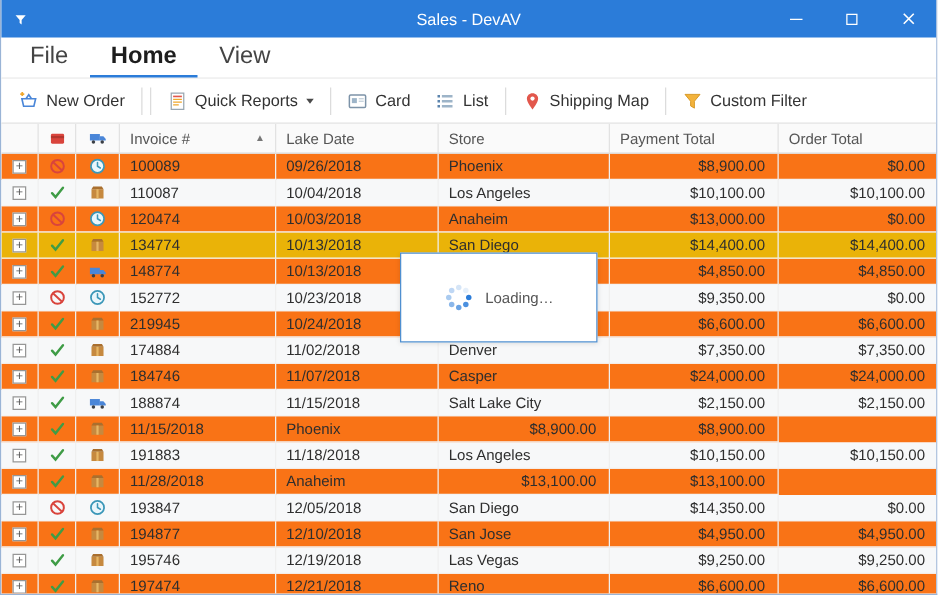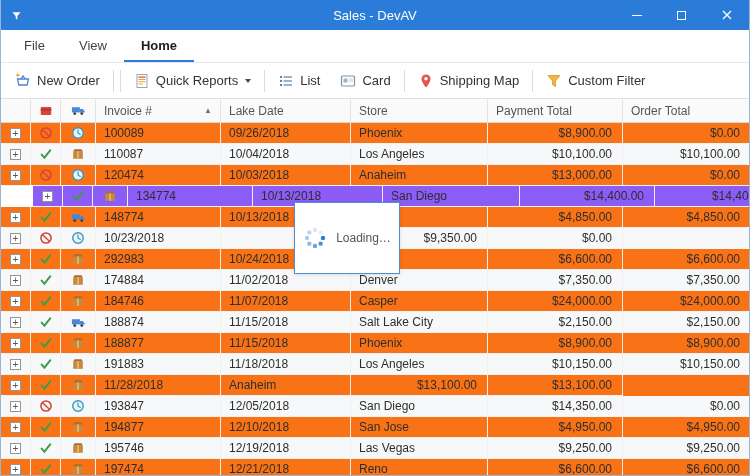--- a/index.html
+++ b/index.html
@@ -15,21 +15,21 @@
   .title { position:absolute; left:0; right:0; text-align:center; color:#fff;
            font-size:13px; pointer-events:none; }
   .win-controls { margin-left:auto; display:flex; height:100%; position:relative; }
   .win-btn { width:45px; height:100%; display:flex; align-items:center; justify-content:center; cursor:pointer; }
   .min-glyph { width:10px; height:1px; background:#fff; display:block; }
   .max-glyph { width:9px; height:9px; border:1px solid #fff; display:block; }
 
   
   .ribbon-tabs { height:33px; flex:0 0 33px; display:flex; align-items:stretch;
                  padding-left:6px; border-bottom:1px solid #e8e8e8; background:#fff; }
-  .rtab { padding:0 17px; display:flex; align-items:center; font-size:13px; color:#444;
+  .rtab { padding:0 17px; display:flex; align-items:center; font-size:19px; color:#444;
           cursor:pointer; border-bottom:2px solid transparent; }
   .rtab.active { color:#1d1d1d; font-weight:bold; border-bottom:2px solid #2b7cd9; }
 
   
   .toolbar { height:36px; flex:0 0 36px; display:flex; align-items:center;
              padding:0 4px; background:#fff; border-bottom:1px solid #e1e1e1; }
   .tb-item { display:flex; align-items:center; gap:6px; padding:0 10px; height:28px;
              background:none; border:none; font-family:inherit; font-size:13px; color:#333;
              cursor:pointer; white-space:nowrap; }
   .tb-sep { width:1px; height:22px; background:#dcdcdc; margin:0 3px; flex:0 0 1px; }
@@ -42,38 +42,38 @@
       grid-template-columns:30px 30px 35px 125px 130px 137px 135px 128px; }
   .grid-header { height:24px; flex:0 0 24px; background:#fafafa; border-bottom:1px solid #d8d8d8;
                  font-size:12px; color:#555; }
   .gh { display:flex; align-items:center; padding:0 8px; border-right:1px solid #e2e2e2;
         overflow:hidden; white-space:nowrap; }
   .gh.center { justify-content:center; padding:0; }
   .sort { font-size:8px; color:#777; margin-left:auto; padding-left:4px; }
   .grid-body { flex:1 1 auto; overflow:hidden; }
   .grid-row { height:21px; font-size:12px; color:#2e2e2e; background:#f97316; cursor:default; }
   .grid-row:nth-child(even) { background:#f7f8f9; }
-  .grid-row.selected { background:#8b5cf6;margin-left:32px; }
+  .grid-row.selected { background:#eab308; }
   .gc { display:flex; align-items:center; padding:0 8px; border-right:1px solid #efefef;
         border-bottom:1px solid #f3f3f3; overflow:hidden; white-space:nowrap; }
   .gc.center { justify-content:center; padding:0; }
   .gc.money { justify-content:flex-end; padding-right:10px; }
   .expand { width:11px; height:11px; border:1px solid #969696; background:#fff; position:relative;
             display:inline-block; cursor:pointer; }
   .expand::before { content:"+"; position:absolute; left:0; top:0; width:9px; height:9px;
                     line-height:9px; text-align:center; font-size:10px; color:#555; }
   .grid-row .i { display:none; }
   .grid-row.paid   .icon-check { display:inline; }
   .grid-row.unpaid .icon-no    { display:inline; }
   .grid-row.clock  .icon-clock { display:inline; }
   .grid-row.box    .icon-box   { display:inline; }
   .grid-row.truck  .icon-truck { display:inline; }
 
   
-  .loading-panel { position:absolute; left:293px; top:103px; width:106px; height:72px;
+  .loading-panel { position:absolute; left:319px; top:103px; width:158px; height:72px;
                    background:#fff; border:1px solid #4f8fd0; box-shadow:0 1px 4px rgba(0,0,0,.12);
                    display:flex; align-items:center; justify-content:center; gap:9px; z-index:5; }
   .spinner { animation:spin 1s steps(8) infinite; }
   @keyframes spin { to { transform:rotate(360deg); } }
   .loading-text { font-size:12px; color:#555; }
 </style>
 </head>
 <body>
 
 <div class="window">
@@ -95,22 +95,22 @@
       <div class="win-btn">
         <svg width="10" height="10" viewBox="0 0 10 10">
           <path d="M1 1l8 8M9 1l-8 8" stroke="#fff" stroke-width="1.3"></path>
         </svg>
       </div>
     </div>
   </div>
 
   <div class="ribbon-tabs">
     <div class="rtab">File</div>
+    <div class="rtab active">Home</div>
     <div class="rtab">View</div>
-    <div class="rtab active">Home</div>
   </div>
 
   <div class="toolbar">
     <button class="tb-item">
       <svg width="16" height="16" viewBox="0 0 16 16">
         <path d="M2.5 6h11l-1.4 6h-8.2z" fill="none" stroke="#4a86d8" stroke-width="1.3"></path>
         <path d="M5.8 6L8 2.8 10.2 6" fill="none" stroke="#4a86d8" stroke-width="1.3"></path>
         <path d="M1.2 2.2h3.2M2.8 0.6v3.2" stroke="#f0a72c" stroke-width="1.4"></path>
       </svg>
       <span>New Order</span>
@@ -124,37 +124,37 @@
         <rect x="4.5" y="6" width="7" height="1" fill="#f0a72c"></rect>
         <rect x="4.5" y="8.2" width="7" height="1" fill="#f0a72c"></rect>
         <rect x="4.5" y="10.4" width="4.5" height="1" fill="#f0a72c"></rect>
       </svg>
       <span>Quick Reports</span>
       <span class="caret"></span>
     </button>
     <span class="tb-sep"></span>
     <button class="tb-item">
       <svg width="16" height="16" viewBox="0 0 16 16">
+        <rect x="1.5" y="3" width="13" height="10" rx="1" fill="#fff" stroke="#7d93a8" stroke-width="1.2"></rect>
+        <rect x="3.5" y="5.5" width="4" height="4" fill="#9db4c8"></rect>
+        <rect x="9" y="5.5" width="4" height="1" fill="#c2cfd9"></rect>
+        <rect x="9" y="7.5" width="4" height="1" fill="#c2cfd9"></rect>
+      </svg>
+      <span>Card</span>
+    </button>
+    <button class="tb-item">
+      <svg width="16" height="16" viewBox="0 0 16 16">
         <rect x="2" y="3" width="2" height="2" fill="#5b84ad"></rect>
           <rect x="5.5" y="3" width="8.5" height="2" fill="#9db4c8"></rect>
         <rect x="2" y="7" width="2" height="2" fill="#5b84ad"></rect>
           <rect x="5.5" y="7" width="8.5" height="2" fill="#9db4c8"></rect>
         <rect x="2" y="11" width="2" height="2" fill="#5b84ad"></rect>
           <rect x="5.5" y="11" width="8.5" height="2" fill="#9db4c8"></rect>
       </svg>
       <span>List</span>
-    </button>
-    <button class="tb-item">
-      <svg width="16" height="16" viewBox="0 0 16 16">
-        <rect x="1.5" y="3" width="13" height="10" rx="1" fill="#fff" stroke="#7d93a8" stroke-width="1.2"></rect>
-        <rect x="3.5" y="5.5" width="4" height="4" fill="#9db4c8"></rect>
-        <rect x="9" y="5.5" width="4" height="1" fill="#c2cfd9"></rect>
-        <rect x="9" y="7.5" width="4" height="1" fill="#c2cfd9"></rect>
-      </svg>
-      <span>Card</span>
     </button>
     <span class="tb-sep"></span>
     <button class="tb-item">
       <svg width="16" height="16" viewBox="0 0 16 16">
         <path d="M8 1.5c-2.6 0-4.5 1.9-4.5 4.4C3.5 9 8 14.5 8 14.5s4.5-5.5 4.5-8.6C12.5 3.4 10.6 1.5 8 1.5z" fill="#e2574c"></path>
         <circle cx="8" cy="5.8" r="1.7" fill="#fff"></circle>
       </svg>
       <span>Shipping Map</span>
     </button>
     <span class="tb-sep"></span>
@@ -341,20 +341,21 @@
         <line x1="4.1" y1="4.3" x2="11.9" y2="11.7" stroke="#d9443c" stroke-width="1.8"></line>
       </svg>
     </div>
     <div class="gc center">
       <svg class="i icon-clock" width="14" height="14" viewBox="0 0 16 16">
         <circle cx="8" cy="8" r="6" fill="#eaf6fb" stroke="#3b97b8" stroke-width="1.6"></circle>
         <path d="M8 4.5V8l2.6 1.6" fill="none" stroke="#3b97b8" stroke-width="1.4" stroke-linecap="round"></path>
       </svg>
 
     </div>
+    <div class="gc cell-invoice">152772</div>
     <div class="gc cell-date">10/23/2018</div>
     <div class="gc cell-store"></div>
     <div class="gc money cell-order">$9,350.00</div>
     <div class="gc money cell-payment">$0.00</div>
   </div>
 
   <div class="grid-row paid box">
     <div class="gc center">
       <span class="expand"></span>
     </div>
@@ -366,21 +367,21 @@
     </div>
     <div class="gc center">
 
       <svg class="i icon-box" width="14" height="14" viewBox="0 0 16 16">
         <rect x="2.5" y="5" width="11" height="8.5" fill="#c6893f"></rect>
         <path d="M2.5 5L4 2.5h8L13.5 5z" fill="#a96f2e"></path>
         <rect x="7" y="5" width="2" height="8.5" fill="#e7b765"></rect>
       </svg>
 
     </div>
-    <div class="gc cell-invoice">292983</div>
+    <div class="gc cell-invoice">219945</div>
     <div class="gc cell-date">10/24/2018</div>
     <div class="gc cell-store"></div>
     <div class="gc money cell-order">$6,600.00</div>
     <div class="gc money cell-payment">$6,600.00</div>
   </div>
 
   <div class="grid-row paid box">
     <div class="gc center">
       <span class="expand"></span>
     </div>
@@ -470,21 +471,20 @@
     </div>
     <div class="gc center">
 
       <svg class="i icon-box" width="14" height="14" viewBox="0 0 16 16">
         <rect x="2.5" y="5" width="11" height="8.5" fill="#c6893f"></rect>
         <path d="M2.5 5L4 2.5h8L13.5 5z" fill="#a96f2e"></path>
         <rect x="7" y="5" width="2" height="8.5" fill="#e7b765"></rect>
       </svg>
 
     </div>
-    <div class="gc cell-invoice">188877</div>
     <div class="gc cell-date">11/15/2018</div>
     <div class="gc cell-store">Phoenix</div>
     <div class="gc money cell-order">$8,900.00</div>
     <div class="gc money cell-payment">$8,900.00</div>
   </div>
 
   <div class="grid-row paid box">
     <div class="gc center">
       <span class="expand"></span>
     </div>

